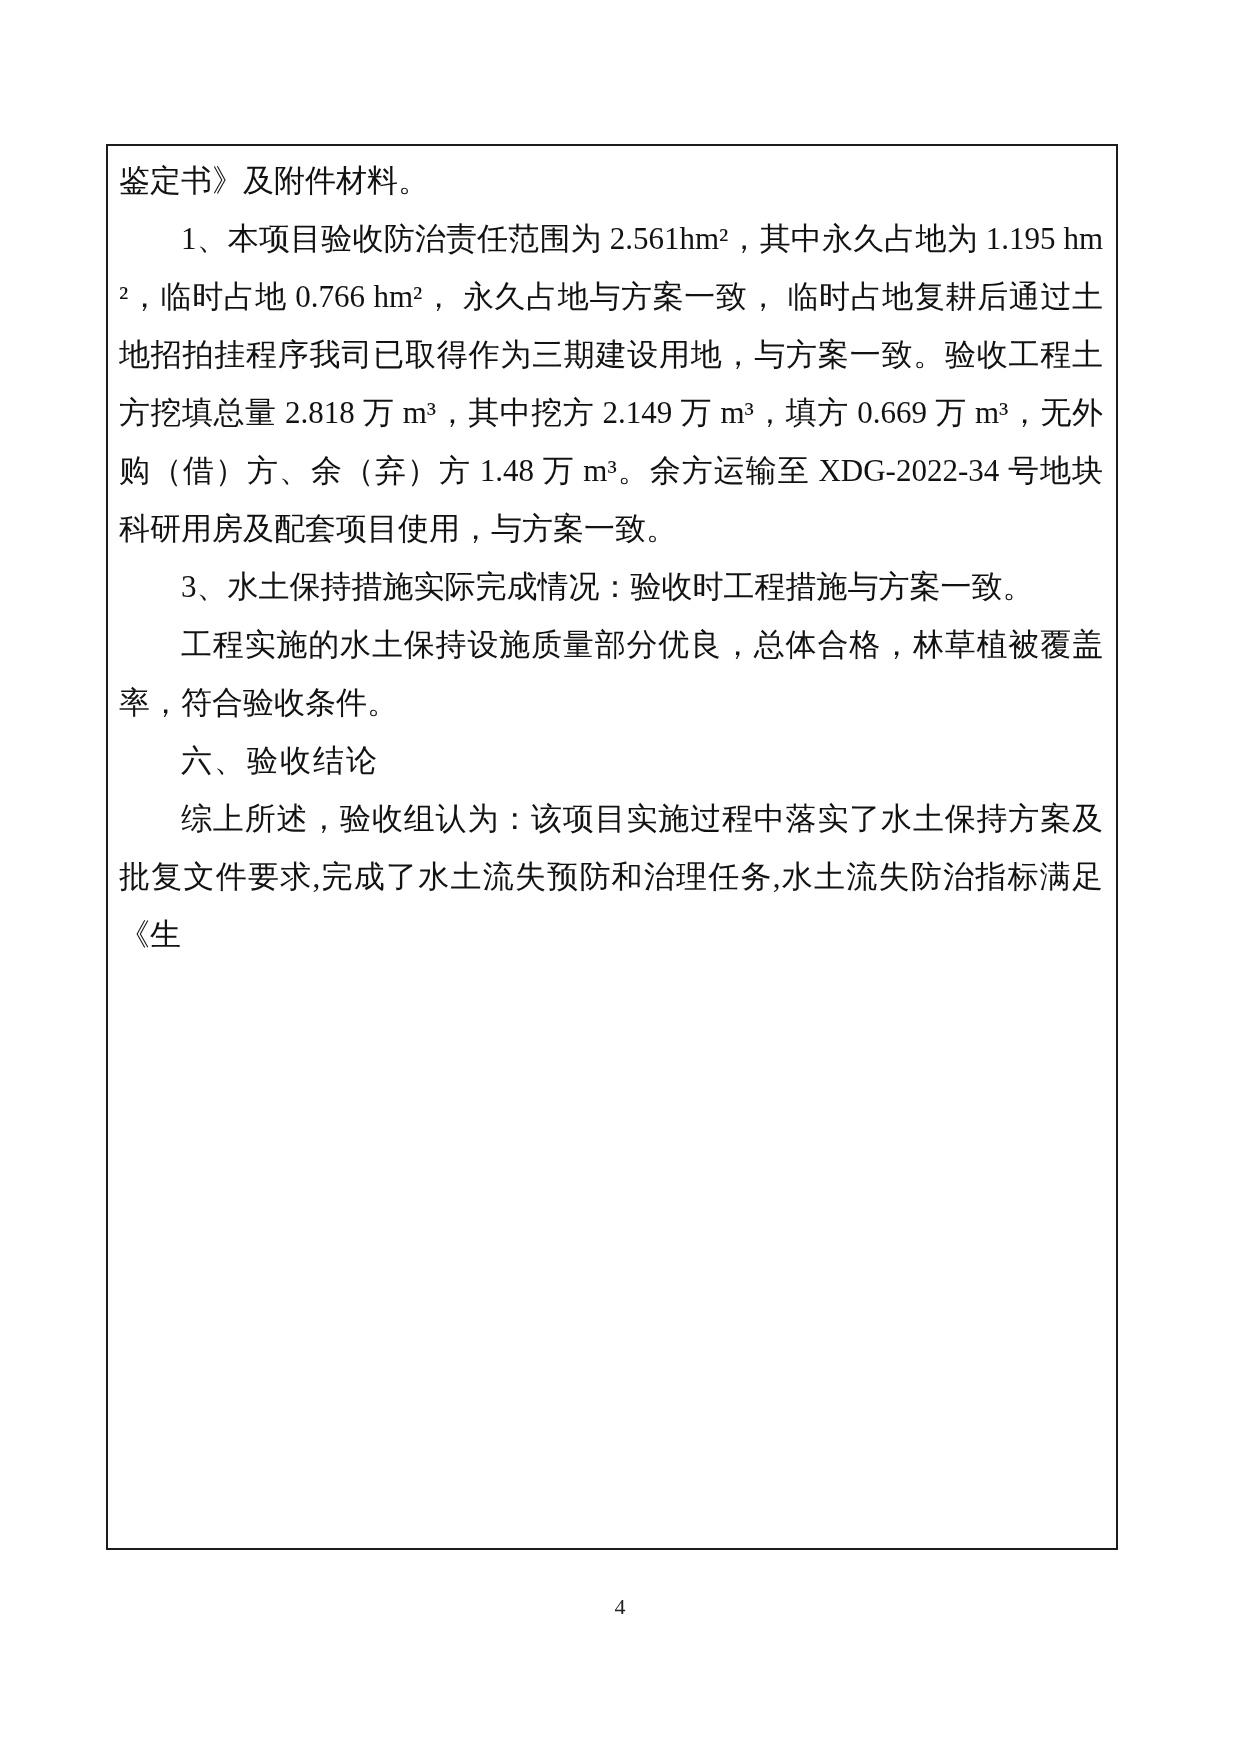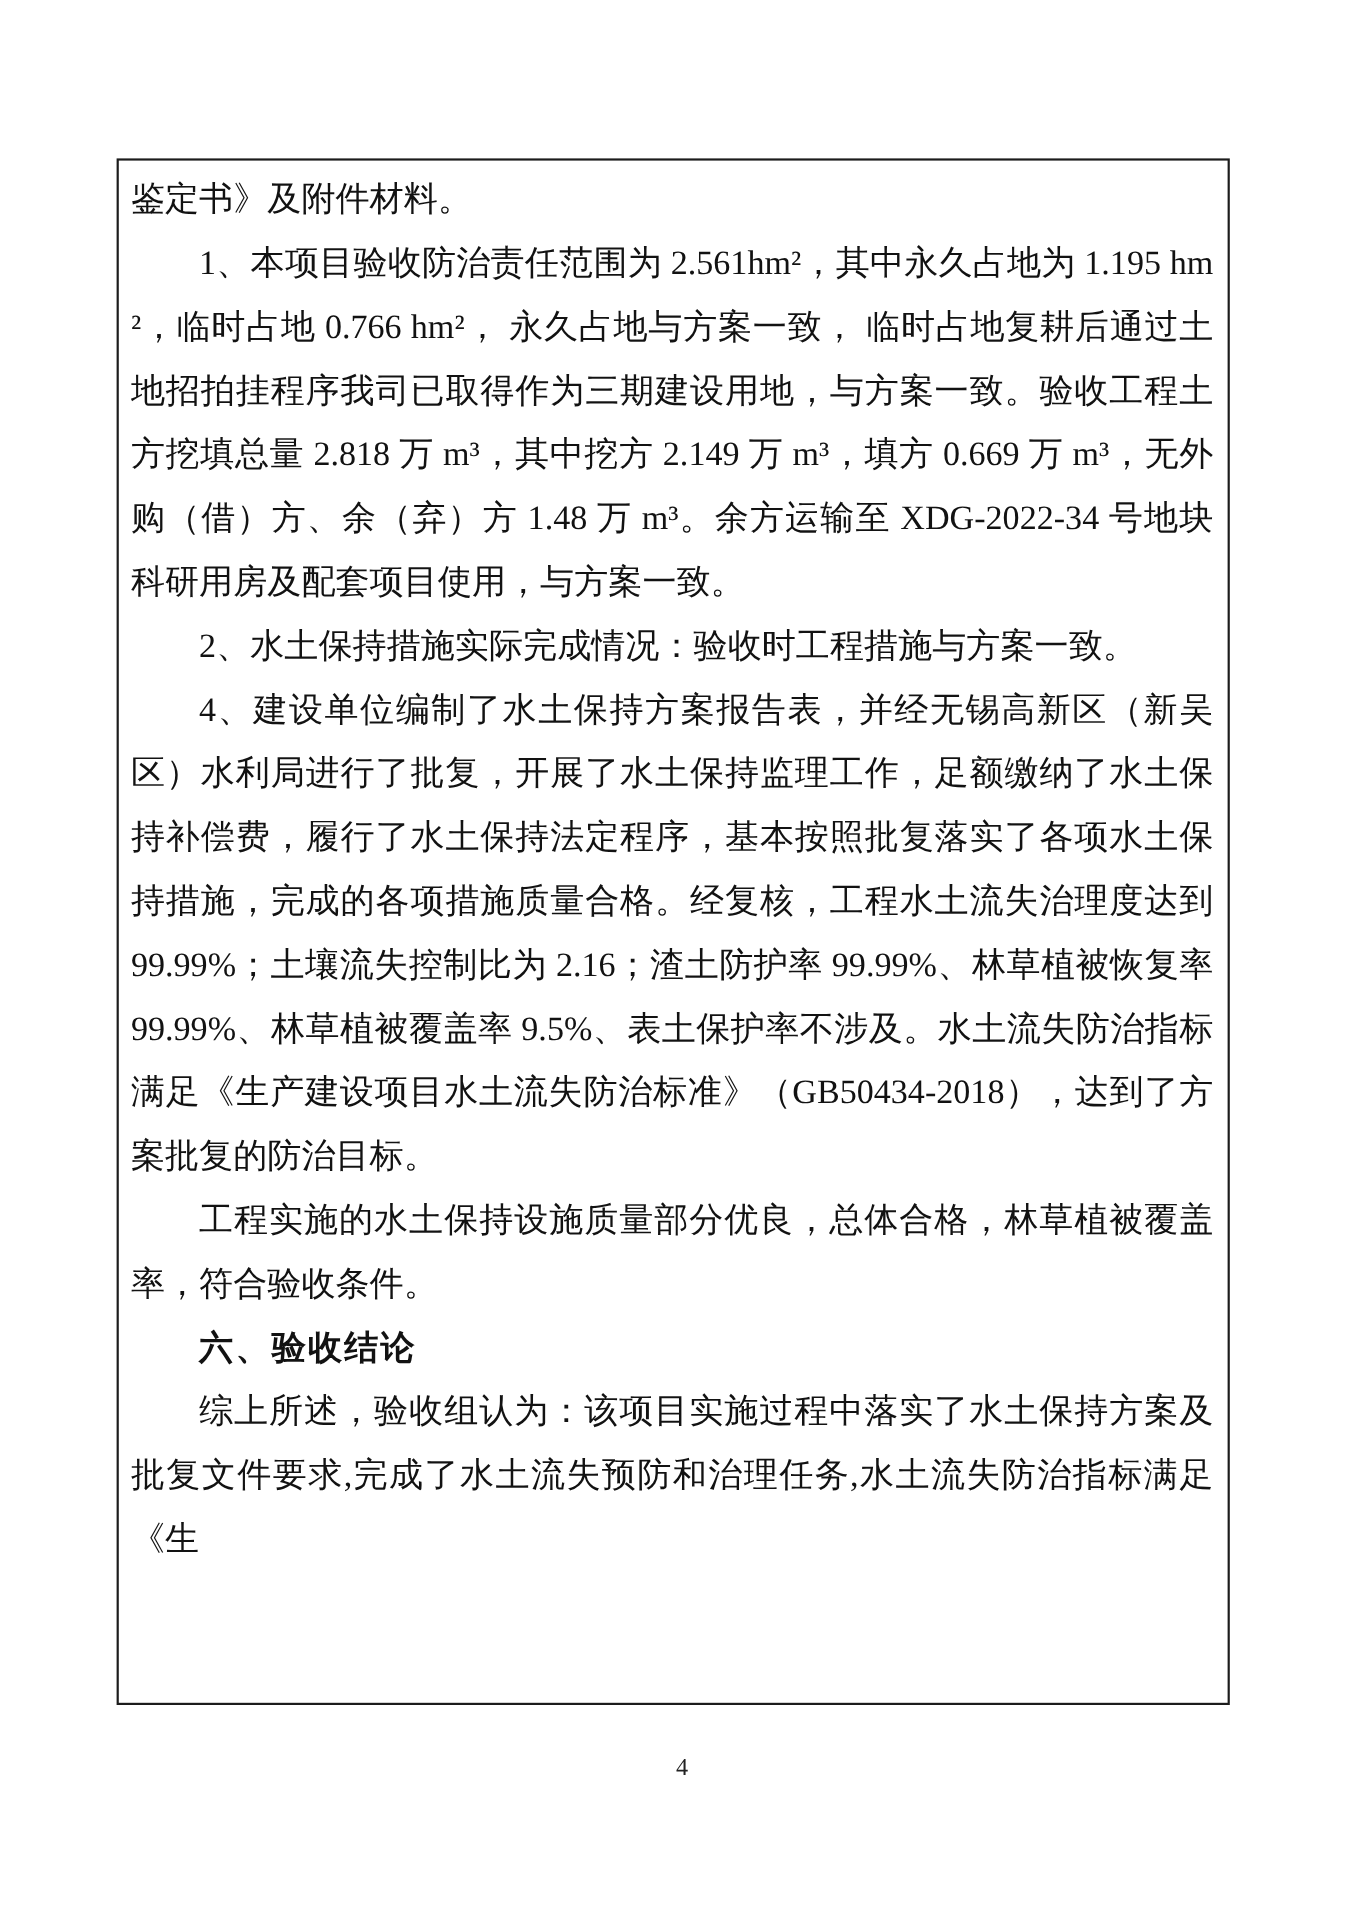--- a/index.html
+++ b/index.html
@@ -34,21 +34,21 @@
     text-justify: inter-character;
     text-indent: 2em;
     word-break: break-all;
     color: #121212;
   }
   .para.no-indent {
     text-indent: 0;
   }
   .para.heading {
     font-family: "Liberation Sans", "DejaVu Sans", sans-serif;
-    font-weight: bold;
+    font-weight: normal;
     text-align: left;
     letter-spacing: 2px;
   }
   .page-footer {
     position: absolute;
     left: 0;
     top: 1594px;
     width: 1240px;
     text-align: center;
     font-size: 22px;
@@ -57,22 +57,21 @@
   }
 </style>
 </head>
 <body>
 
 <div>
 
   <div class="content-box">
     <p class="para no-indent">鉴定书》及附件材料。</p>
     <p class="para">1、本项目验收防治责任范围为 2.561hm²，其中永久占地为 1.195 hm²，临时占地 0.766 hm²， 永久占地与方案一致， 临时占地复耕后通过土地招拍挂程序我司已取得作为三期建设用地，与方案一致。验收工程土方挖填总量 2.818 万 m³，其中挖方 2.149 万 m³，填方 0.669 万 m³，无外购（借）方、余（弃）方 1.48 万 m³。余方运输至 XDG-2022-34 号地块科研用房及配套项目使用，与方案一致。</p>
-    <p class="para">2、水土保持措施实际完成情况：验收时工程措施与方案一致。</p>
-    <p class="para">4、建设单位编制了水土保持方案报告表，并经无锡高新区（新吴区）水利局进行了批复，开展了水土保持监理工作，足额缴纳了水土保持补偿费，履行了水土保持法定程序，基本按照批复落实了各项水土保持措施，完成的各项措施质量合格。经复核，工程水土流失治理度达到 99.99%；土壤流失控制比为 2.16；渣土防护率 99.99%、林草植被恢复率 99.99%、林草植被覆盖率 9.5%、表土保护率不涉及。水土流失防治指标满足《生产建设项目水土流失防治标准》（GB50434-2018），达到了方案批复的防治目标。</p>
+    <p class="para">3、水土保持措施实际完成情况：验收时工程措施与方案一致。</p>
     <p class="para">工程实施的水土保持设施质量部分优良，总体合格，林草植被覆盖率，符合验收条件。</p>
     <p class="para heading">六、验收结论</p>
     <p class="para">综上所述，验收组认为：该项目实施过程中落实了水土保持方案及批复文件要求,完成了水土流失预防和治理任务,水土流失防治指标满足《生</p>
   </div>
 
   <div class="page-footer">4</div>
 
 </div>
 
 </body></html>

